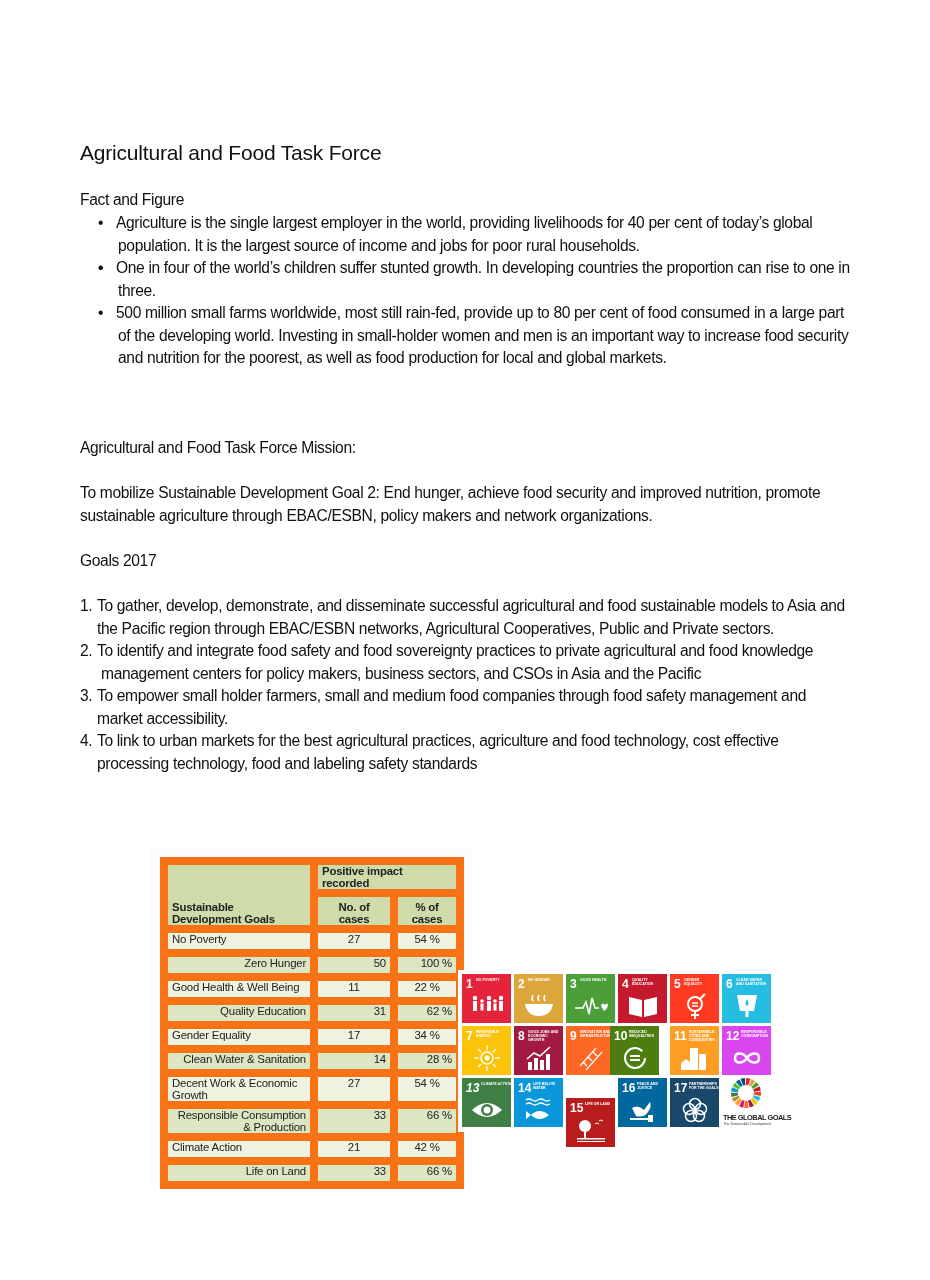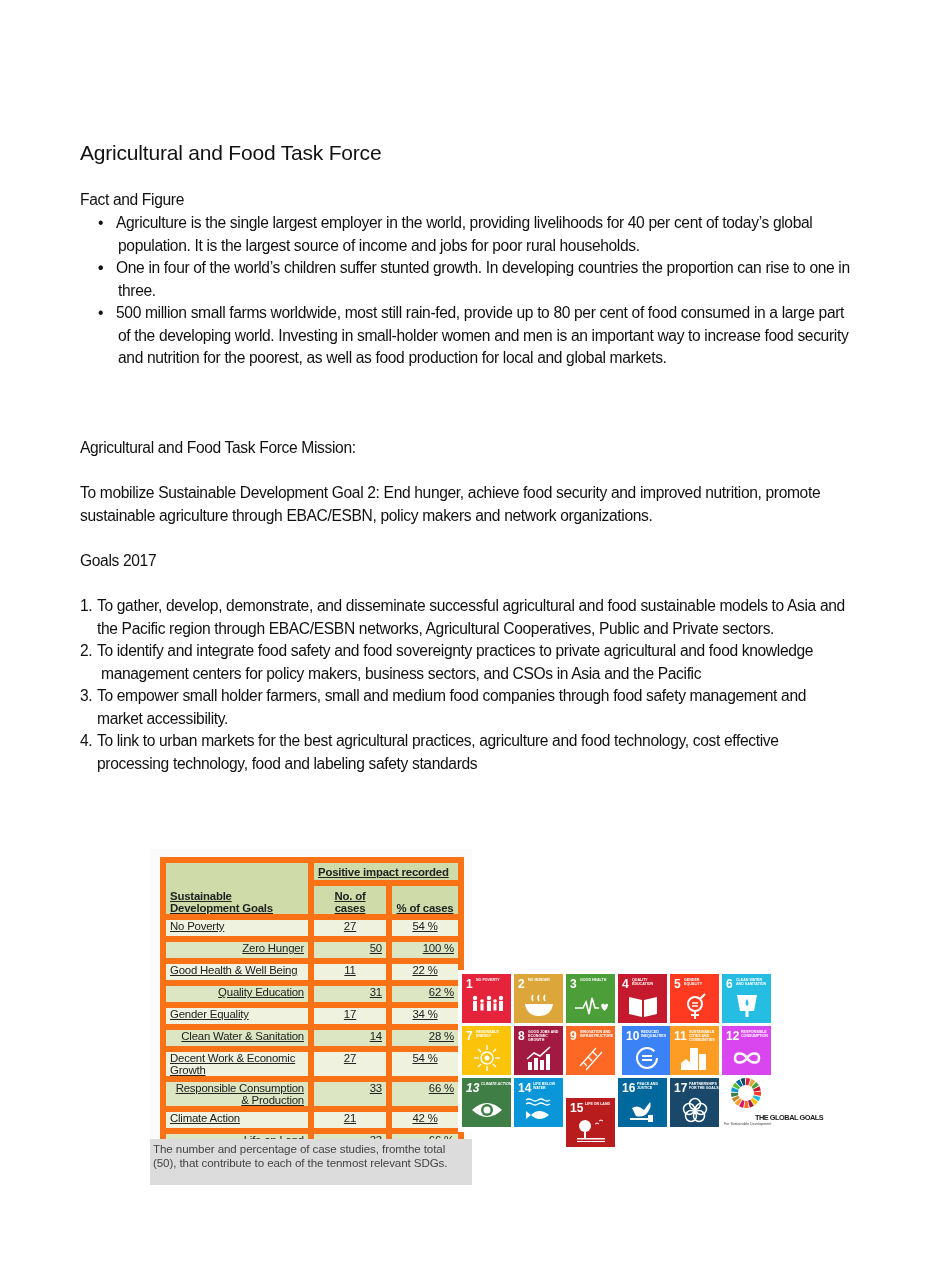--- a/index.html
+++ b/index.html
@@ -16,40 +16,40 @@
   .para { position: absolute; left: 0; width: 760px; }
   ol.goals { position: absolute; left: 0; top: 595px; margin: 0; padding: 0; list-style: none; width: 770px; }
   ol.goals li { position: relative; padding-left: 17px; }
   ol.goals li .num { position: absolute; left: 0; top: 0; }
   ol.goals li.g2 .body { padding-left: 4px; display:block; text-indent: -4px; }
 
   
   .fig-table { position: absolute; left: 150px; top: 849px; width: 322px; height: 336px; background: #fbfbfb; }
   .fig-table .inner { position: absolute; left: 10px; top: 8px; width: 304px; }
   table.sdg { border-collapse: collapse; width: 304px; font-size: 11.4px; letter-spacing: -0.2px; color: #222; }
-  table.sdg td, table.sdg th { border: 6px solid #f97316; padding: 0 4px; text-decoration: underline; }
+  table.sdg td, table.sdg th { border: 8px solid #f97316; padding: 0 4px; }
   table.sdg th { background: #cfdcaa; font-weight: bold; text-align: left; vertical-align: bottom; }
   table.sdg th.top { text-align: left; height: 17px; vertical-align: middle; }
   table.sdg th.cen { text-align: center; }
   table.sdg td { height: 16px; vertical-align: top; }
   table.sdg tr.odd td { background: #eef2df; }
   table.sdg tr.even td { background: #dde6c2; text-align: right; }
   table.sdg td.num { text-align: center; }
   .fig-caption { position: absolute; left: 0; top: 290px; width: 322px; height: 46px; background: #dcdcdc;
                  font-size: 11.6px; line-height: 14px; color: #444; padding: 3px 3px; box-sizing: border-box; letter-spacing: -0.1px; }
 
   
   .sdg-grid { position: absolute; left: 458px; top: 970px; width: 318px; height: 162px; background: #fff; }
   .tile { position: absolute; width: 49px; height: 49px; color: #fff; overflow: hidden; }
   .tile .n { position: absolute; left: 4px; top: 3px; font-size: 12px; font-weight: bold; font-family: "Liberation Sans", sans-serif; }
   .tile .l { position: absolute; left: 14px; top: 4px; font-size: 3.6px; line-height: 4px; font-weight: bold; text-transform: uppercase; width: 34px; }
   .tile.two .l { left: 19px; }
   .tile .ic { position: absolute; left: 8px; top: 18px; width: 34px; height: 28px; }
   .gg { position: absolute; width: 52px; height: 52px; background: #fff; }
-  .gg .txt1 { position: absolute; left: 1px; top: 37px; font-size: 7.4px; font-weight: bold; color: #222; letter-spacing: -0.5px; white-space: nowrap; margin-left: 32px; }
+  .gg .txt1 { position: absolute; left: 1px; top: 37px; font-size: 7.4px; font-weight: bold; color: #222; letter-spacing: -0.5px; white-space: nowrap; }
   .gg .txt2 { position: absolute; left: 2px; top: 46px; font-size: 3.6px; color: #444; white-space: nowrap; }
 </style>
 </head>
 <body>
 
 <div class="page">
   <div class="title">Agricultural and Food Task Force</div>
 
   <div class="sec txt" style="top:189px;">Fact and Figure</div>
 
@@ -136,21 +136,20 @@
             <td class="num">42 %</td>
           </tr>
           <tr class="even">
             <td>Life on Land</td>
             <td class="num">33</td>
             <td class="num">66 %</td>
           </tr>
         </tbody>
     </table>
   </div>
-  <div class="fig-caption">The number and percentage of case studies, fromthe total (50), that contribute to each of the tenmost relevant SDGs.</div>
 </div>
 
 <div class="sdg-grid" id="sdg-grid">
     <div class="tile" style="left: 4px; top: 4px; background: rgb(229, 36, 59);">
       <span class="n">1</span>
       <span class="l">No Poverty</span>
       <svg class="ic" viewBox="0 0 34 28">
         <g fill="#fff">
           <circle cx="5" cy="6" r="2.2"></circle>
           <rect x="3" y="9" width="4" height="10"></rect>
@@ -250,21 +249,21 @@
       <svg class="ic" viewBox="0 0 34 28">
         <g stroke="#fff" stroke-width="1.2" fill="none">
           <line x1="6" y1="22" x2="22" y2="4"></line>
           <line x1="12" y1="26" x2="28" y2="8"></line>
           <line x1="9" y1="18" x2="13" y2="22"></line>
           <line x1="14" y1="13" x2="18" y2="17"></line>
           <line x1="19" y1="8" x2="23" y2="12"></line>
         </g>
       </svg>
     </div>
-    <div class="tile two" style="left: 164px; top: 56px; background: #3b82f6;">
+    <div class="tile two" style="left: 152px; top: 56px; background: #4d7c0f;">
       <span class="n">10</span>
       <span class="l">Reduced Inequalities</span>
       <svg class="ic" viewBox="0 0 34 28">
         <circle cx="17" cy="14" r="10" fill="none" stroke="#fff" stroke-width="2" stroke-dasharray="55 8"></circle>
         <rect x="12" y="11" width="10" height="2" fill="#fff"></rect>
         <rect x="12" y="15" width="10" height="2" fill="#fff"></rect>
       </svg>
     </div>
     <div class="tile two" style="left: 212px; top: 56px; background: rgb(253, 157, 36);">
       <span class="n">11</span>

